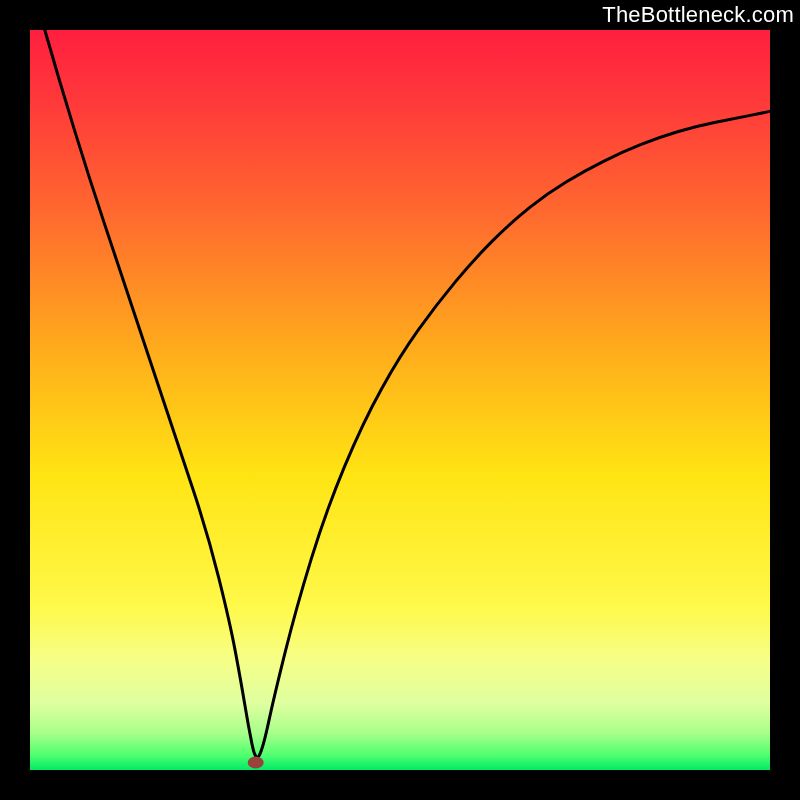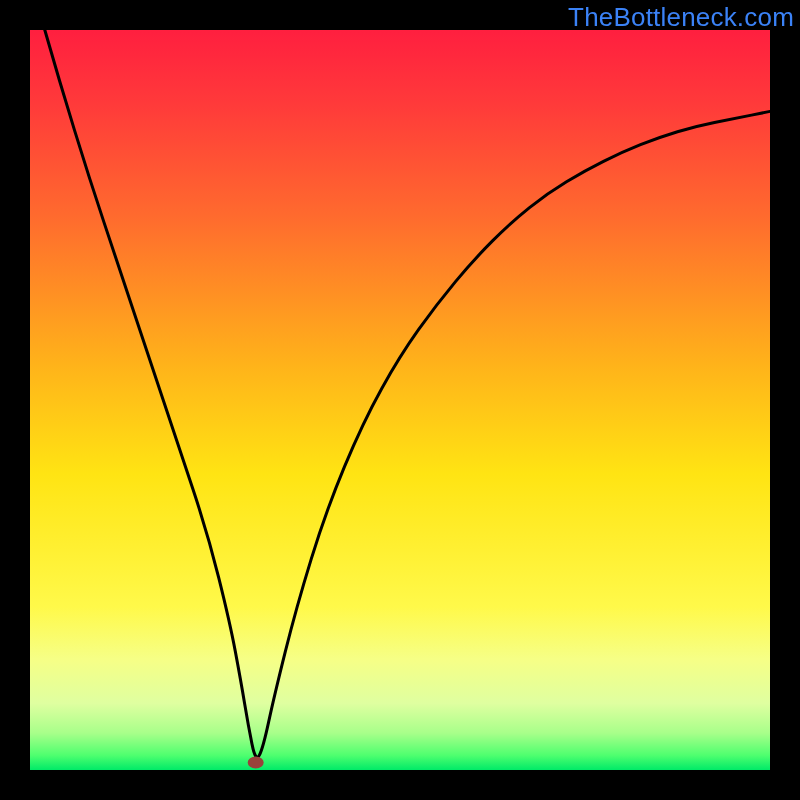--- a/index.html
+++ b/index.html
@@ -48,22 +48,22 @@
     stroke-linejoin: round;
   }
   #marker {
     fill: #99413b;
   }
   #watermark {
     position: absolute;
     top: 2px;
     right: 6px;
     font-family: Arial, Helvetica, sans-serif;
-    font-size: 26px;
-    color: #3b82f6;
+    font-size: 22px;
+    color: #ffffff;
     letter-spacing: 0.2px;
   }
 </style>
 </head>
 <body>
 
 <div id="wrap">
 
   <div id="watermark">TheBottleneck.com</div>
 

